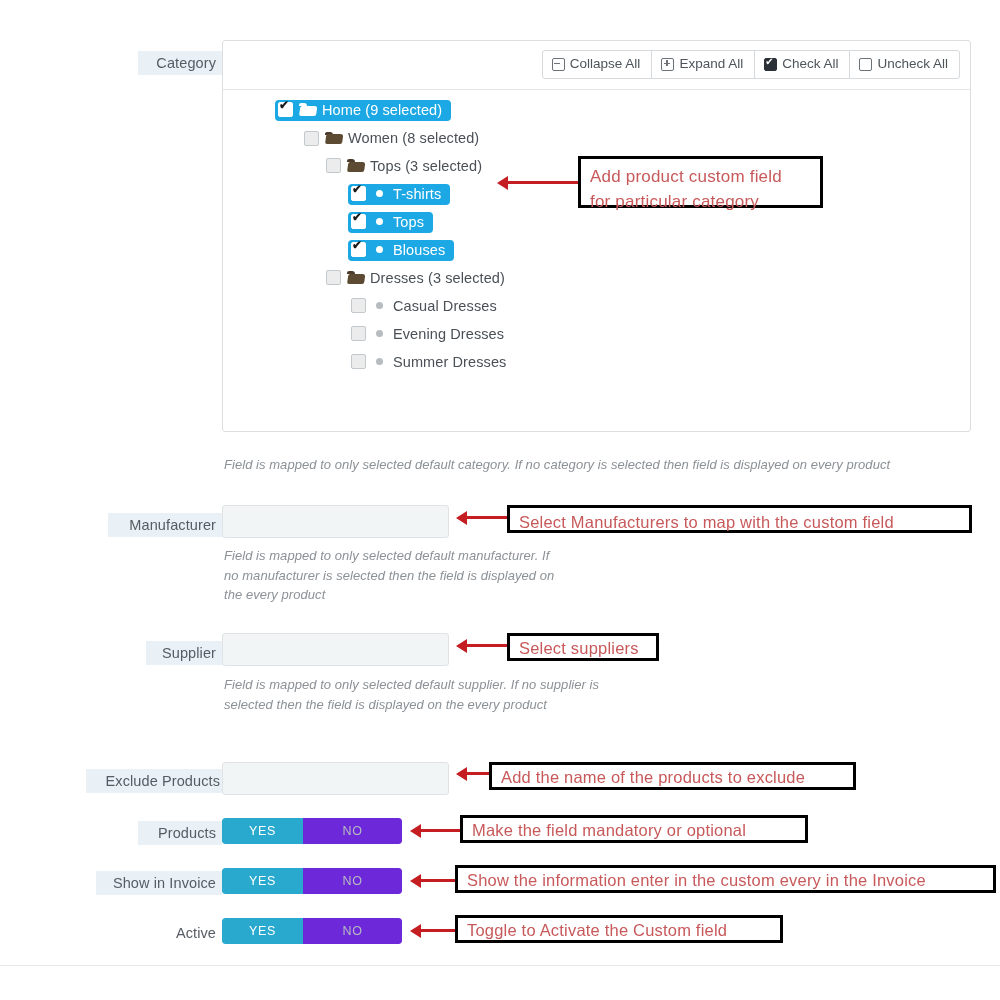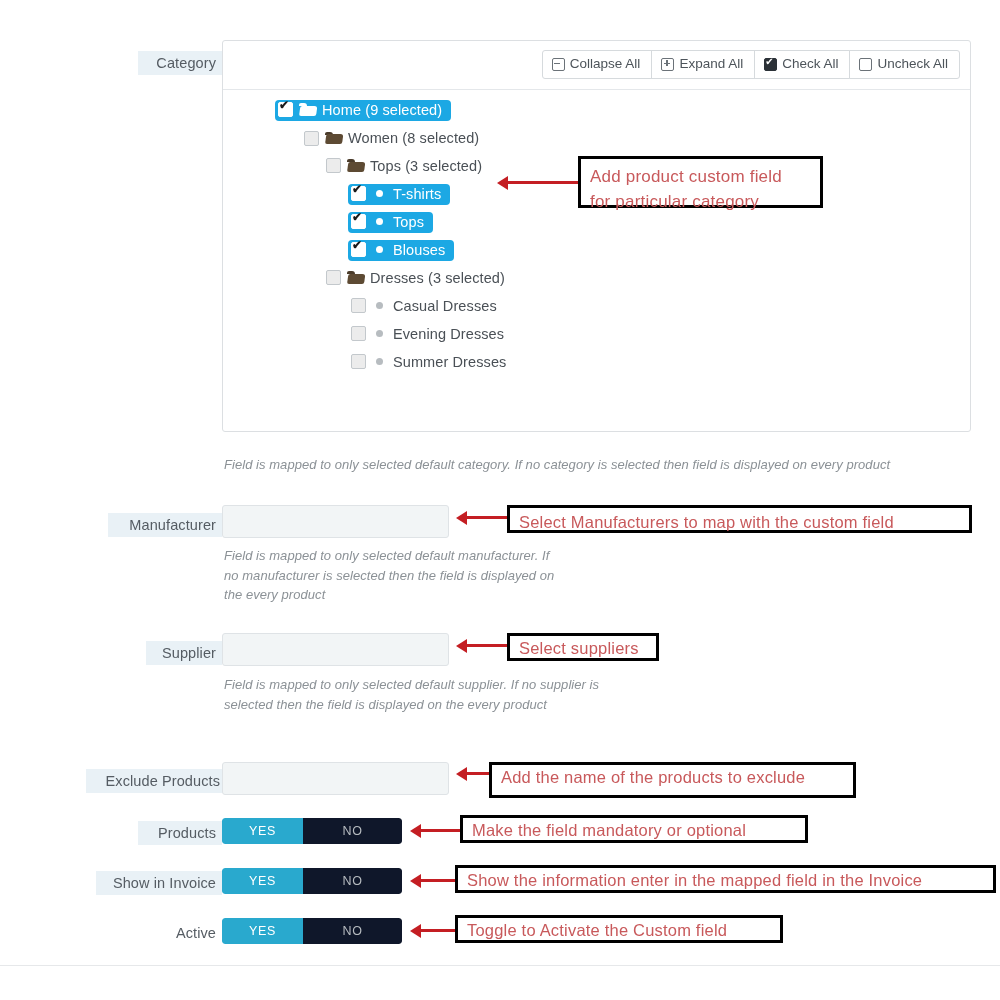--- a/index.html
+++ b/index.html
@@ -226,21 +226,21 @@
     box-sizing: border-box;
   }
   .toggle .yes {
     width: 90px;
     background: #29A9CE;
     color: #ffffff;
     border-radius: 3px 0 0 3px;
   }
   .toggle .no {
     width: 110px;
-    background: #0f172a;
+    background: #6d28d9;
     color: #b6bbbf;
     border-radius: 0 3px 3px 0;
   }
 
   
   .callout {
     position: absolute;
     border: 3px solid #000000;
     background: #ffffff;
     color: #C8595B;
@@ -397,39 +397,39 @@
 
 <div class="anno-head" style="left:456px; top:639px;"></div>
 <div class="anno-line" style="left:466px; top:644px; width:43px;"></div>
 <div class="callout" style="left:507px; top:633px; width:152px; height:28px; line-height:18px; padding:3px 9px; font-size:16.5px;">Select suppliers</div>
 
 <div class="field-label" style="left:86px; top:769px; width:124px;padding-left:10px;">Exclude Products</div>
 <div class="inputbox" style="left:222px; top:762px; width:227px; height:33px;" title=""></div>
 
 <div class="anno-head" style="left:456px; top:767px;"></div>
 <div class="anno-line" style="left:466px; top:772px; width:24px;"></div>
-<div class="callout" style="left:489px; top:762px; width:367px; height:36px; line-height:18px; padding:3px 9px; font-size:16.5px;">Add the name of the products to exclude</div>
+<div class="callout" style="left:489px; top:762px; width:367px; height:28px; line-height:18px; padding:3px 9px; font-size:16.5px;">Add the name of the products to exclude</div>
 
 <div class="field-label" style="left:138px; top:821px; width:72px;">Products</div>
 <div class="toggle" style="left:222px; top:818px; width:180px;">
   <div class="yes">YES</div>
   <div class="no">NO</div>
 </div>
 <div class="anno-head" style="left:410px; top:824px;"></div>
 <div class="anno-line" style="left:420px; top:829px; width:42px;"></div>
 <div class="callout" style="left:460px; top:815px; width:348px; height:28px; line-height:18px; padding:3px 9px; font-size:16.5px;">Make the field mandatory or optional</div>
 
 <div class="field-label" style="left:96px; top:871px; width:114px;">Show in Invoice</div>
 <div class="toggle" style="left:222px; top:868px; width:180px;">
   <div class="yes">YES</div>
   <div class="no">NO</div>
 </div>
 <div class="anno-head" style="left:410px; top:874px;"></div>
 <div class="anno-line" style="left:420px; top:879px; width:37px;"></div>
-<div class="callout" style="left:455px; top:865px; width:541px; height:28px; line-height:18px; padding:3px 9px; font-size:16.5px;">Show the information enter in the mapped field in the Invoice</div>
+<div class="callout" style="left:455px; top:865px; width:541px; height:28px; line-height:18px; padding:3px 9px; font-size:16.5px;">Show the information enter in the custom every in the Invoice</div>
 
 <div class="field-label no-bg" style="left:138px; top:921px; width:72px;">Active</div>
 <div class="toggle" style="left:222px; top:918px; width:180px;">
   <div class="yes">YES</div>
   <div class="no">NO</div>
 </div>
 <div class="anno-head" style="left:410px; top:924px;"></div>
 <div class="anno-line" style="left:420px; top:929px; width:37px;"></div>
 <div class="callout" style="left:455px; top:915px; width:328px; height:28px; line-height:18px; padding:3px 9px; font-size:16.5px;">Toggle to Activate the Custom field</div>
 

